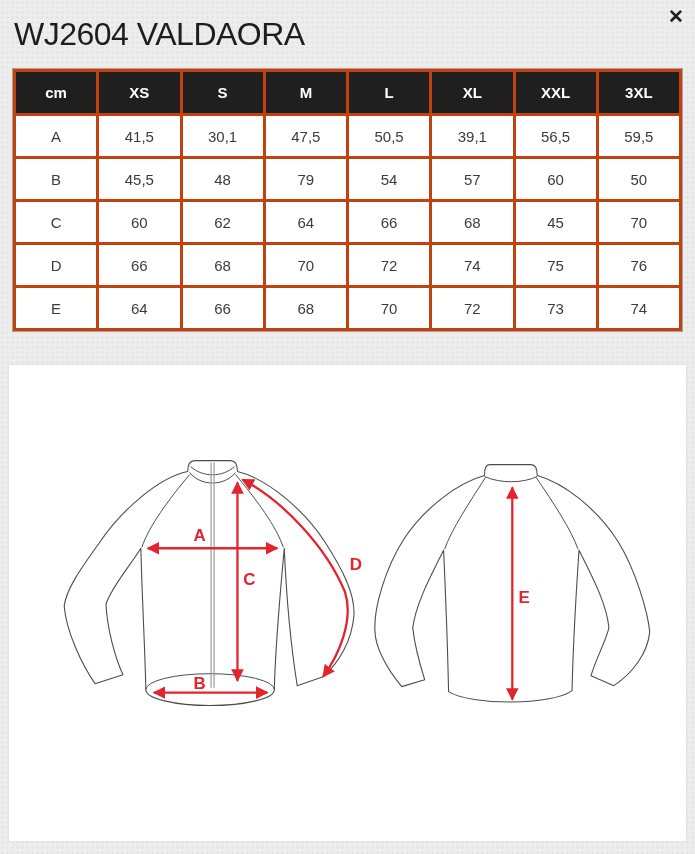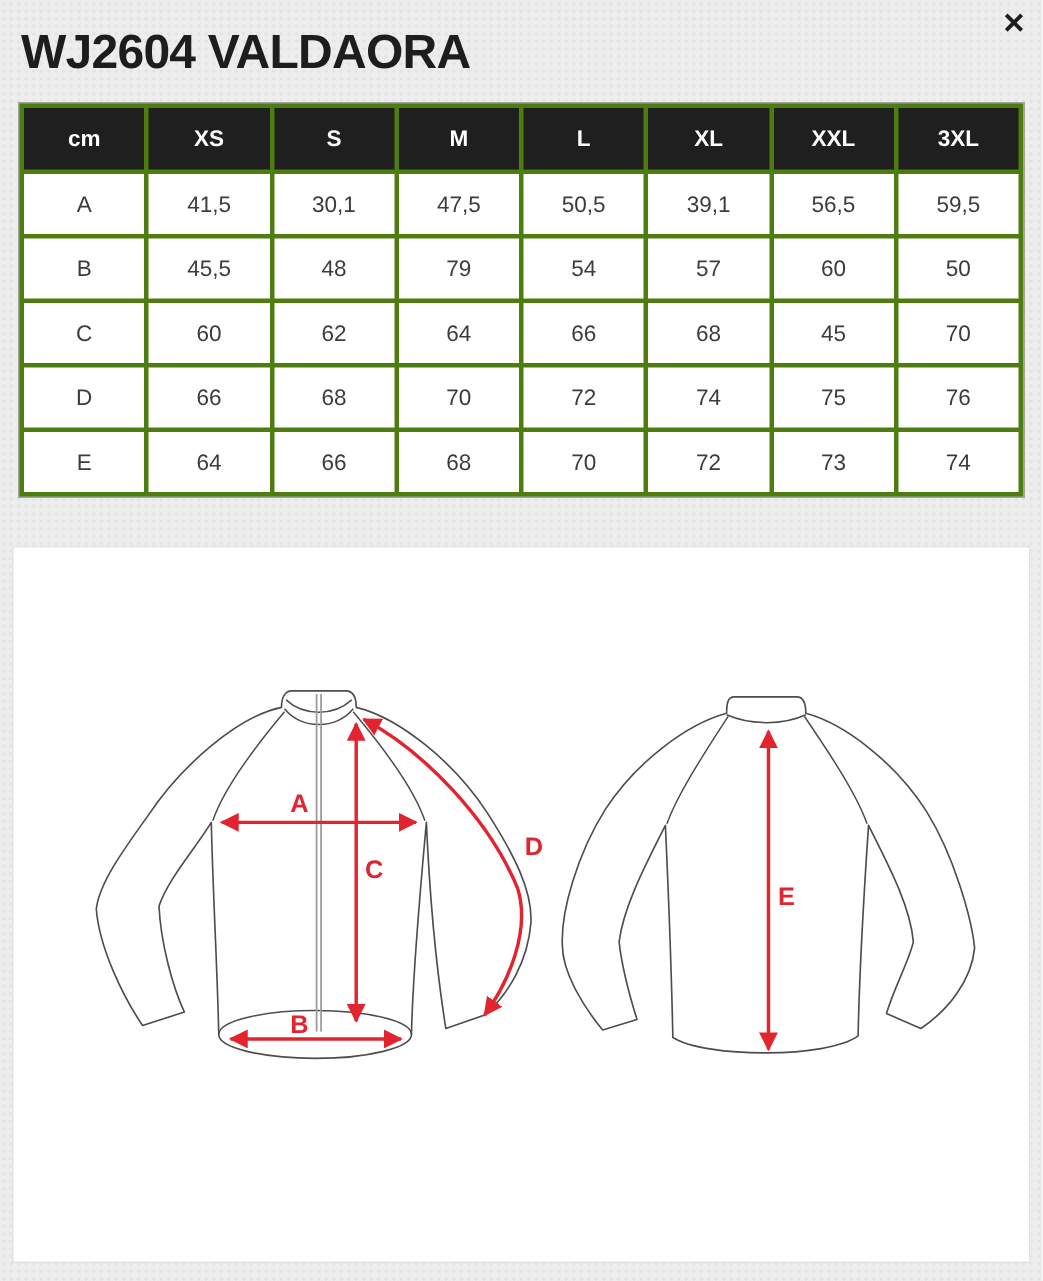--- a/index.html
+++ b/index.html
@@ -12,33 +12,33 @@
   html,body{margin:0;padding:0;}
   body{
     width:695px;height:854px;overflow:hidden;
     background-color:var(--page-bg);
     background-image:radial-gradient(rgba(0,0,0,0.04) 1.2px, transparent 1.2px);
     background-size:5px 5px;
     font-family:"Liberation Sans", sans-serif;
   }
   .header{position:relative;padding:13px 14px 0;}
   .header h1{
-    margin:0;font-size:32px;line-height:42px;font-weight:700;
+    margin:0;font-size:32px;line-height:42px;font-weight:400;
     letter-spacing:-0.5px;color:#1d1d1d;
   }
   .close-btn{
     position:absolute;top:3px;right:5px;
     background:none;border:none;padding:4px 6px;cursor:pointer;
     font-size:19px;font-weight:700;color:#1d1d1d;line-height:1;
     font-family:"Liberation Sans", sans-serif;
   }
   .table-wrap{
     margin:13px 12px 0;
     border:1px solid #a2a2a2;
-    background:#4d7c0f;
+    background:#c2410c;
   }
   table{
     width:100%;border-collapse:separate;border-spacing:3px;table-layout:fixed;
   }
   th{
     background:var(--header-bg);color:#ffffff;
     font-size:15px;font-weight:700;height:41px;text-align:center;
   }
   td{
     background:#ffffff;color:#3c3c3c;

